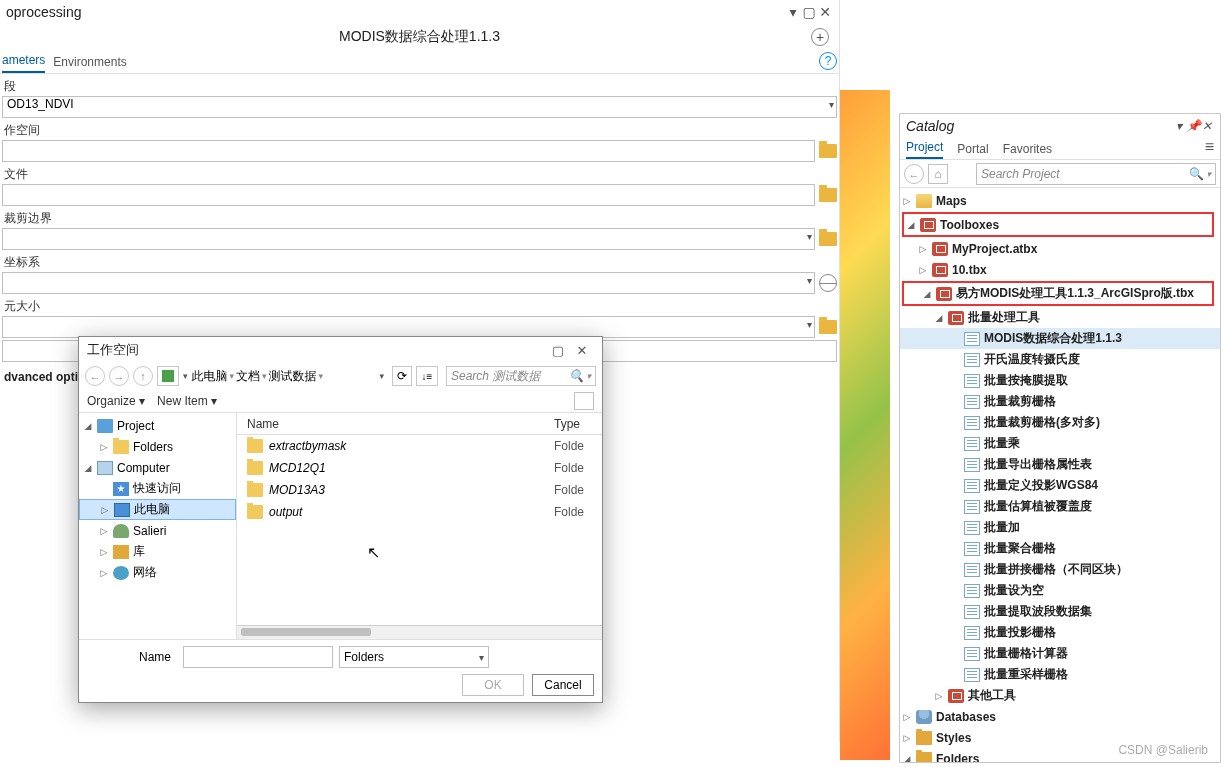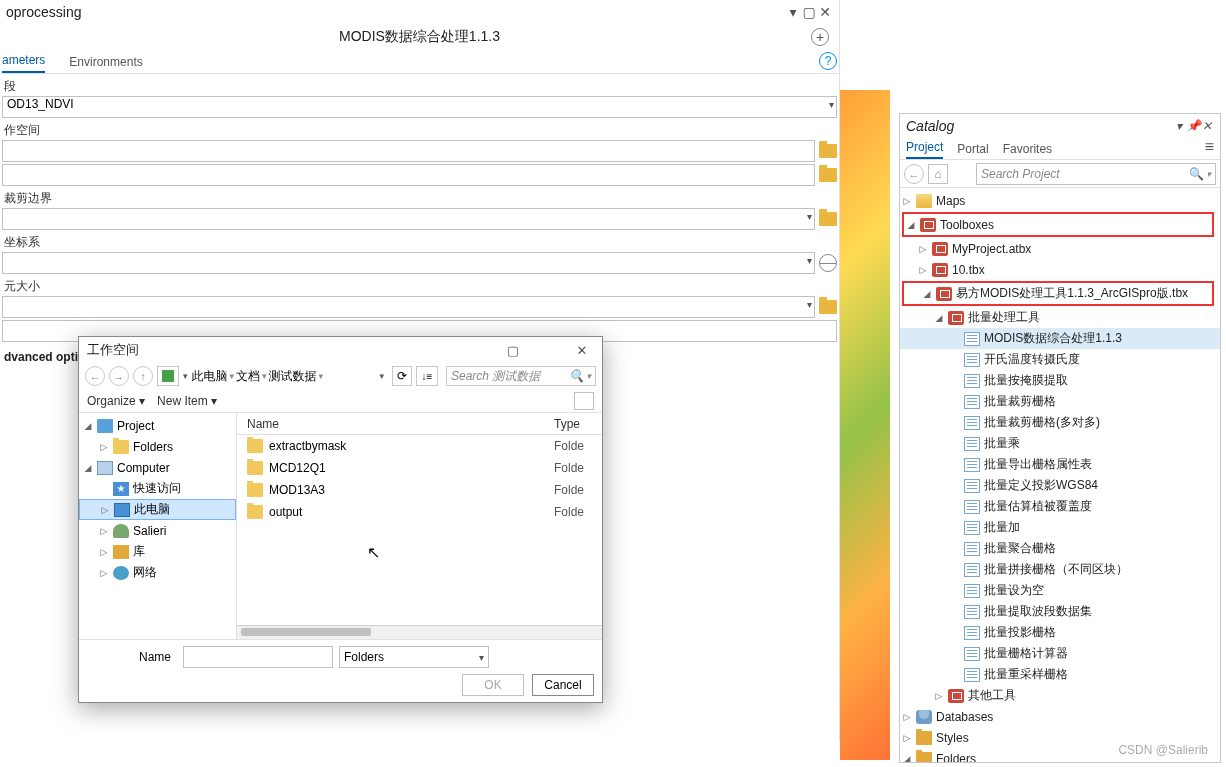--- a/index.html
+++ b/index.html
@@ -5,21 +5,21 @@
 * { box-sizing: border-box; margin: 0; padding: 0; font-family: "Segoe UI", Tahoma, sans-serif; }
 body { width: 1226px; height: 767px; background: #fff; position: relative; overflow: hidden; }
 
 
 .gp-pane { position: absolute; left: 0; top: 0; width: 840px; height: 741px; border-right: 1px solid #e0e0e0; }
 .gp-titlebar { height: 24px; display: flex; align-items: center; padding: 0 6px; font-size: 14px; color: #222; }
 .gp-titlebar .spacer { flex: 1; }
 .gp-titlebar .winbtn { width: 16px; text-align: center; color: #555; cursor: pointer; }
 .gp-toolname { height: 26px; display: flex; align-items: center; justify-content: center; font-size: 14px; color: #222; position: relative; }
 .gp-toolname .plus { position: absolute; right: 10px; width: 18px; height: 18px; border: 1px solid #888; border-radius: 50%; display: flex; align-items: center; justify-content: center; font-size: 14px; color: #555; }
-.gp-tabs { height: 24px; display: flex; gap: 24px; padding: 0 2px; font-size: 12px; color: #555; border-bottom: 1px solid #e0e0e0; align-items: flex-end; }
+.gp-tabs { height: 24px; display: flex; gap: 8px; padding: 0 2px; font-size: 12px; color: #555; border-bottom: 1px solid #e0e0e0; align-items: flex-end; }
 .gp-tabs .tab { padding-bottom: 4px; }
 .gp-tabs .tab.active { color: #005ca3; border-bottom: 2px solid #005ca3; }
 .gp-tabs .help { margin-left: auto; width: 18px; height: 18px; border: 1.5px solid #0090f0; border-radius: 50%; display: flex; align-items: center; justify-content: center; font-size: 12px; color: #0090f0; margin-bottom: 3px; }
 
 .gp-params { padding: 2px 2px 0 2px; }
 .param-row { margin-bottom: 2px; }
 .param-label { font-size: 12px; color: #333; padding: 2px 0 1px 2px; }
 .param-field { display: flex; gap: 4px; align-items: center; }
 .param-input { flex: 1; height: 22px; border: 1px solid #c0c0c0; padding: 0 4px; font-size: 12px; background: #fff; position: relative; }
 .param-input .dd { position: absolute; right: 2px; top: 2px; font-size: 10px; color: #555; }
@@ -46,36 +46,36 @@
 .homebtn { width: 20px; height: 20px; border: 1px solid #c0c0c0; display: flex; align-items: center; justify-content: center; font-size: 12px; color: #888; }
 .cat-search { flex: 1; height: 22px; border: 1px solid #c0c0c0; padding: 0 4px; font-size: 12px; font-style: italic; color: #888; display: flex; align-items: center; margin-left: 24px; }
 .cat-search .mag { margin-left: auto; font-style: normal; }
 
 .cat-tree { flex: 1; overflow-y: auto; font-size: 12px; padding: 2px 0; }
 .cat-tree::-webkit-scrollbar { width: 14px; }
 .cat-tree::-webkit-scrollbar-thumb { background: #c0c0c0; }
 .node { display: flex; align-items: center; height: 21px; gap: 4px; padding-right: 4px; cursor: pointer; white-space: nowrap; }
 .node .tw { width: 10px; text-align: center; color: #666; font-size: 9px; }
 .node .ic { width: 16px; height: 14px; flex-shrink: 0; }
-.node .lb { color: #222; }
+.node .lb { color: #222; font-weight: bold; }
 .node.sel { background: #dbeaf7; }
 .redbox { border: 2.5px solid #e33; margin: 1px 6px 1px 2px; }
 .ind0 { padding-left: 2px; } .ind1 { padding-left: 18px; } .ind2 { padding-left: 34px; } .ind3 { padding-left: 50px; }
 .ic-folder { background: #e2a93a; border-radius: 1px; position: relative; }
 .ic-folder::before { content:''; position:absolute; top:-2px; left:0; width:6px; height:2px; background:#e2a93a; border-radius:1px 1px 0 0;}
 .ic-tbx { background: #c94a3b; border-radius: 2px; position: relative; }
 .ic-tbx::before { content:''; position:absolute; top:3px; left:4px; width:8px; height:6px; border:1px solid #fff; }
 .ic-script { background: #fff; border: 1px solid #7aa7d0; position: relative; }
 .ic-script::after { content:''; position:absolute; top:2px; left:2px; right:2px; height:1px; background:#7aa7d0; box-shadow:0 3px 0 #7aa7d0, 0 6px 0 #7aa7d0; }
 .ic-map { background: linear-gradient(#f6d77a,#eab63f); border-radius:1px; }
 .ic-db { background: radial-gradient(circle at 50% 25%, #9abedd 40%, #6f9dc6 42%); border-radius: 3px; }
 
 
 .dlg-shadow { position: absolute; left: 78px; top: 336px; width: 525px; height: 367px; background: #fff; box-shadow: 0 6px 24px rgba(0,0,0,.35); border: 1px solid #888; display: flex; flex-direction: column; }
-.dlg-title { height: 26px; display: flex; align-items: center; padding: 0 8px; font-size: 13px; color: #222; gap: 45px; }
+.dlg-title { height: 26px; display: flex; align-items: center; padding: 0 8px; font-size: 13px; color: #222; }
 .dlg-title .spacer { flex: 1; }
 .dlg-title .winbtn { width: 24px; text-align: center; color: #555; cursor: pointer; }
 .dlg-nav { height: 26px; display: flex; align-items: center; padding: 0 6px; gap: 4px; font-size: 12px; }
 .dlg-nav .nbtn { width: 20px; height: 20px; border: 1px solid #c8c8c8; border-radius: 50%; display: flex; align-items: center; justify-content: center; color: #888; font-size: 11px; }
 .dlg-nav .drop { width: 22px; height: 20px; border: 1px solid #c8c8c8; display: flex; align-items: center; justify-content: center; }
 .dlg-nav .drop .sq { width: 12px; height: 12px; background: #4aa04a; }
 .dlg-breadcrumb { display: flex; align-items: center; gap: 2px; }
 .dlg-breadcrumb span { white-space: nowrap; }
 .dlg-breadcrumb .sep { color: #888; font-size: 9px; }
 .dlg-nav .refresh { width: 20px; height: 20px; border: 1px solid #c8c8c8; display: flex; align-items: center; justify-content: center; font-size: 12px; margin-left: 4px; }
@@ -102,21 +102,21 @@
 .ic-lib { background:#e2a93a;}
 .ic-net { background:#4aa0c7; border-radius:50%;}
 
 .dlg-list { flex: 1; display: flex; flex-direction: column; font-size: 12px; position: relative; }
 .dlist-head { display: flex; height: 22px; align-items: center; border-bottom: 1px solid #e0e0e0; color: #333; }
 .dlist-head .col-name { flex: 1; padding-left: 10px; }
 .dlist-head .col-type { width: 48px; }
 .dlist-rows { flex: 1; overflow: hidden; }
 .drow { display: flex; height: 22px; align-items: center; }
 .drow .ic { width: 16px; height: 14px; margin: 0 6px 0 10px; }
-.drow .nm { flex: 1; }
+.drow .nm { flex: 1; font-style: italic; }
 .drow .tp { width: 48px; color: #555; }
 .cursor-arrow { position:absolute; left:130px; top:130px; font-size:16px; color:#000;}
 .dlg-hscroll { height: 14px; background: #f0f0f0; border-top: 1px solid #d0d0d0; position:relative;}
 .dlg-hscroll::after{content:'';position:absolute;left:4px;top:2px;width:130px;height:8px;background:#c0c0c0;border-radius:2px;}
 
 .dlg-foot { padding: 6px 8px; display: flex; flex-direction: column; gap: 6px; font-size: 12px; }
 .namerow { display: flex; align-items: center; gap: 6px; }
 .namerow .nl { width: 90px; text-align: right; padding-right: 6px;}
 .namerow .ninput { flex: 1; height: 22px; border: 1px solid #c0c0c0; max-width: 150px;}
 .namerow .nselect { width: 150px; height: 22px; border: 1px solid #c0c0c0; padding: 0 4px; display:flex; align-items:center; position:relative;}
@@ -155,20 +155,21 @@
       </div>
     </div>
     <div class="param-row">
       <div class="param-label">作空间</div>
       <div class="param-field">
         <div class="param-input"></div>
         <div class="folder-icon"></div>
       </div>
     </div>
     <div class="param-row">
+      <div class="param-label">文件</div>
       <div class="param-field">
         <div class="param-input"></div>
         <div class="folder-icon"></div>
       </div>
     </div>
     <div class="param-row">
       <div class="param-label">裁剪边界</div>
       <div class="param-field">
         <div class="param-input">
             <span class="dd">▾</span>

